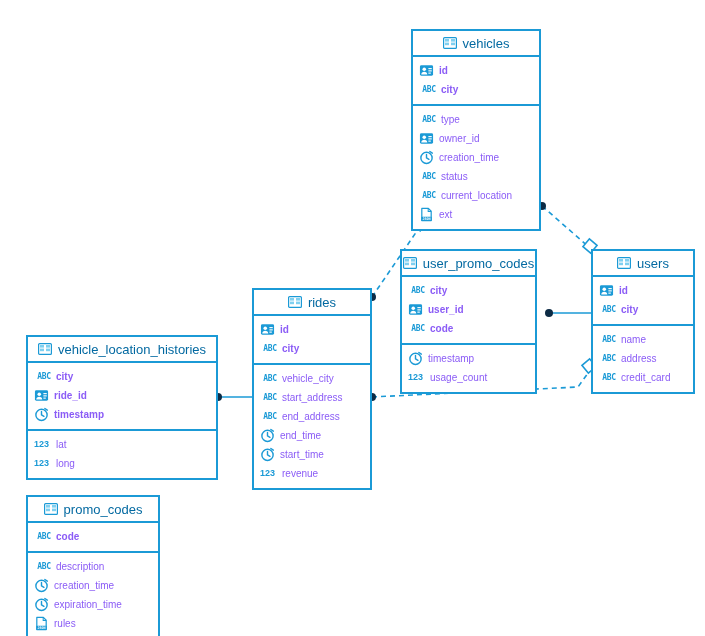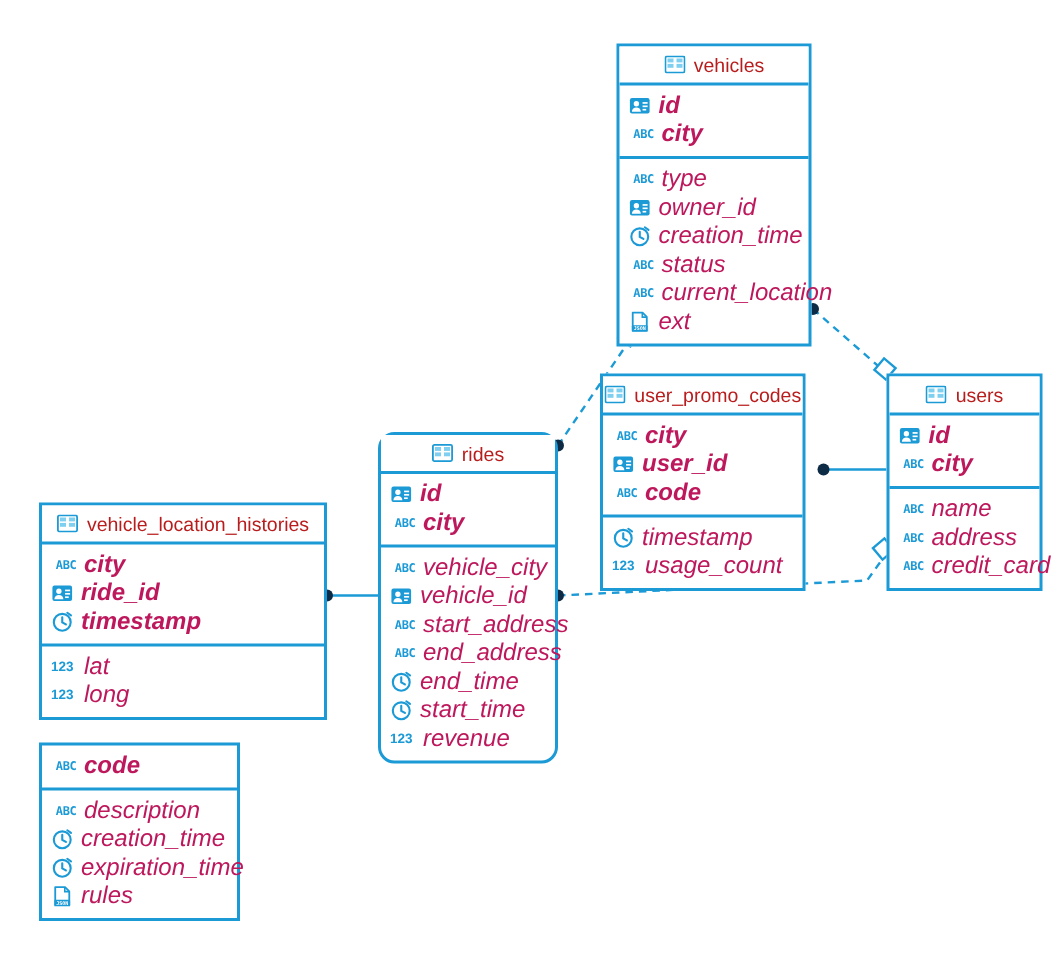--- a/index.html
+++ b/index.html
@@ -37,41 +37,40 @@
     display: flex;
     align-items: center;
     justify-content: center;
     gap: 6px;
     border-bottom: 2px solid #1b9ad6;
     background: #ffffff;
     padding: 0 6px;
   }
   .tbl-title {
     font-size: 13px;
-    color: #b91c1c;
+    color: #0369a1;
     white-space: nowrap;
   }
   .tbl-section {
     padding: 4px 0 5px 0;
   }
   .tbl-section.pk {
     border-bottom: 2px solid #1b9ad6;
   }
   .field-row {
     display: flex;
     align-items: center;
     gap: 5px;
     height: 19px;
     padding: 0 6px;
     white-space: nowrap;
   }
   .field-name {
-    font-size: 16px;
-    color: #be185d;
-    font-style: italic;
+    font-size: 10px;
+    color: #8b5cf6;
   }
   .pk .field-name {
     font-weight: bold;
   }
   .ic {
     display: inline-block;
     flex: 0 0 auto;
     width: 15px;
     height: 15px;
     position: relative;
@@ -298,21 +297,21 @@
         <div class="field-row">
           <span class="ic ic-abc" style="width: 17px;">ABC</span>
           <span class="field-name">address</span>
         </div>
         <div class="field-row">
           <span class="ic ic-abc" style="width: 17px;">ABC</span>
           <span class="field-name">credit_card</span>
         </div>
       </div>
     </div>
-    <div class="table-box" style="left: 252px; top: 288px; width: 120px; border-radius: 11px;">
+    <div class="table-box" style="left: 252px; top: 288px; width: 120px;">
       <div class="tbl-header">
         <span class="ic" style="width: 14px; height: 12px;">
           <svg width="14" height="12" viewBox="0 0 14 12">
             <rect x="0.6" y="0.6" width="12.8" height="10.8" rx="1" fill="none" stroke="#1b9ad6" stroke-width="1.2"></rect>
             <rect x="2" y="2" width="4" height="2.6" fill="#7fd0f0"></rect>
             <rect x="8" y="2" width="4" height="2.6" fill="#7fd0f0"></rect>
             <rect x="2" y="5.6" width="4" height="2.6" fill="#7fd0f0"></rect>
             <rect x="8" y="5.6" width="4" height="2.6" fill="#7fd0f0"></rect>
           </svg>
         </span>
@@ -334,33 +333,20 @@
         </div>
         <div class="field-row">
           <span class="ic ic-abc" style="width: 17px;">ABC</span>
           <span class="field-name">city</span>
         </div>
       </div>
       <div class="tbl-section">
         <div class="field-row">
           <span class="ic ic-abc" style="width: 17px;">ABC</span>
           <span class="field-name">vehicle_city</span>
-        </div>
-        <div class="field-row">
-          <span class="ic">
-            <svg width="15" height="15" viewBox="0 0 16 16">
-              <rect x="1" y="2.5" width="14" height="11" rx="1.5" fill="#1b9ad6"></rect>
-              <circle cx="5.6" cy="6.6" r="1.9" fill="#ffffff"></circle>
-              <path d="M2.4 12.2c0-1.9 1.5-3 3.2-3s3.2 1.1 3.2 3z" fill="#ffffff"></path>
-              <rect x="10" y="5.4" width="3.6" height="1.2" fill="#ffffff"></rect>
-              <rect x="10" y="7.8" width="3.6" height="1.2" fill="#ffffff"></rect>
-              <rect x="10" y="10.2" width="2.6" height="1.2" fill="#ffffff"></rect>
-            </svg>
-          </span>
-          <span class="field-name">vehicle_id</span>
         </div>
         <div class="field-row">
           <span class="ic ic-abc" style="width: 17px;">ABC</span>
           <span class="field-name">start_address</span>
         </div>
         <div class="field-row">
           <span class="ic ic-abc" style="width: 17px;">ABC</span>
           <span class="field-name">end_address</span>
         </div>
         <div class="field-row">
@@ -436,20 +422,32 @@
           <span class="ic ic-123" style="width: 17px;">123</span>
           <span class="field-name">lat</span>
         </div>
         <div class="field-row">
           <span class="ic ic-123" style="width: 17px;">123</span>
           <span class="field-name">long</span>
         </div>
       </div>
     </div>
     <div class="table-box" style="left: 26px; top: 495px; width: 134px;">
+      <div class="tbl-header">
+        <span class="ic" style="width: 14px; height: 12px;">
+          <svg width="14" height="12" viewBox="0 0 14 12">
+            <rect x="0.6" y="0.6" width="12.8" height="10.8" rx="1" fill="none" stroke="#1b9ad6" stroke-width="1.2"></rect>
+            <rect x="2" y="2" width="4" height="2.6" fill="#7fd0f0"></rect>
+            <rect x="8" y="2" width="4" height="2.6" fill="#7fd0f0"></rect>
+            <rect x="2" y="5.6" width="4" height="2.6" fill="#7fd0f0"></rect>
+            <rect x="8" y="5.6" width="4" height="2.6" fill="#7fd0f0"></rect>
+          </svg>
+        </span>
+        <span class="tbl-title">promo_codes</span>
+      </div>
       <div class="tbl-section pk">
         <div class="field-row">
           <span class="ic ic-abc" style="width: 17px;">ABC</span>
           <span class="field-name">code</span>
         </div>
       </div>
       <div class="tbl-section">
         <div class="field-row">
           <span class="ic ic-abc" style="width: 17px;">ABC</span>
           <span class="field-name">description</span>

